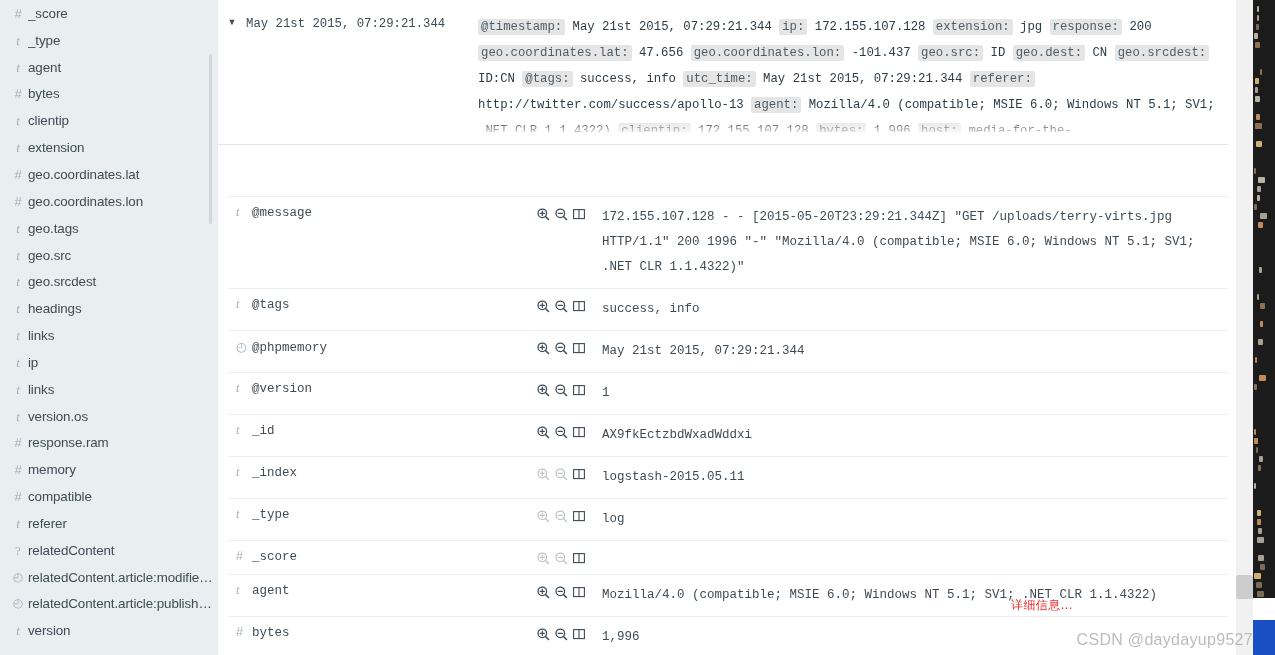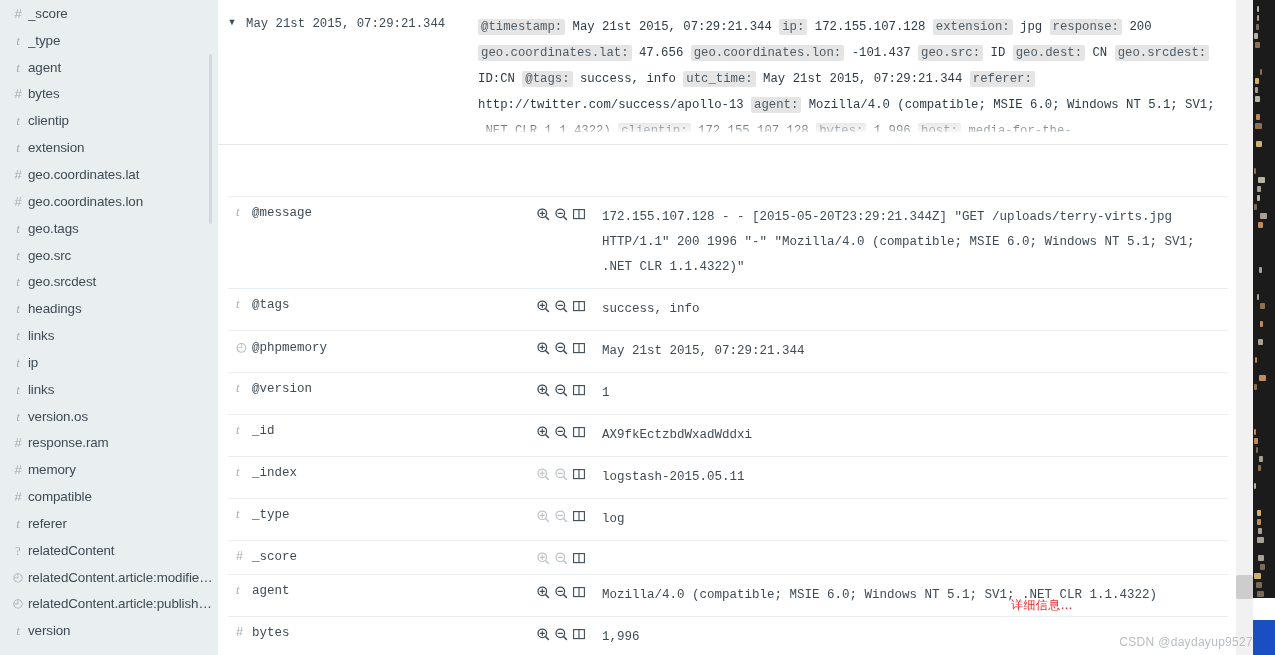--- a/index.html
+++ b/index.html
@@ -349,21 +349,21 @@
     background: #cdcdcd;
     border-radius: 2px;
   }
 
   
   #watermark {
     position: absolute;
     right: 22px;
     bottom: 6px;
     font-family: "Liberation Sans", sans-serif;
-    font-size: 12px;
+    font-size: 16px;
     color: #b9bdc0;
     white-space: nowrap;
     letter-spacing: 0.3px;
     z-index: 50;
   }
 </style>
 </head>
 <body>
 
 <div id="app">

